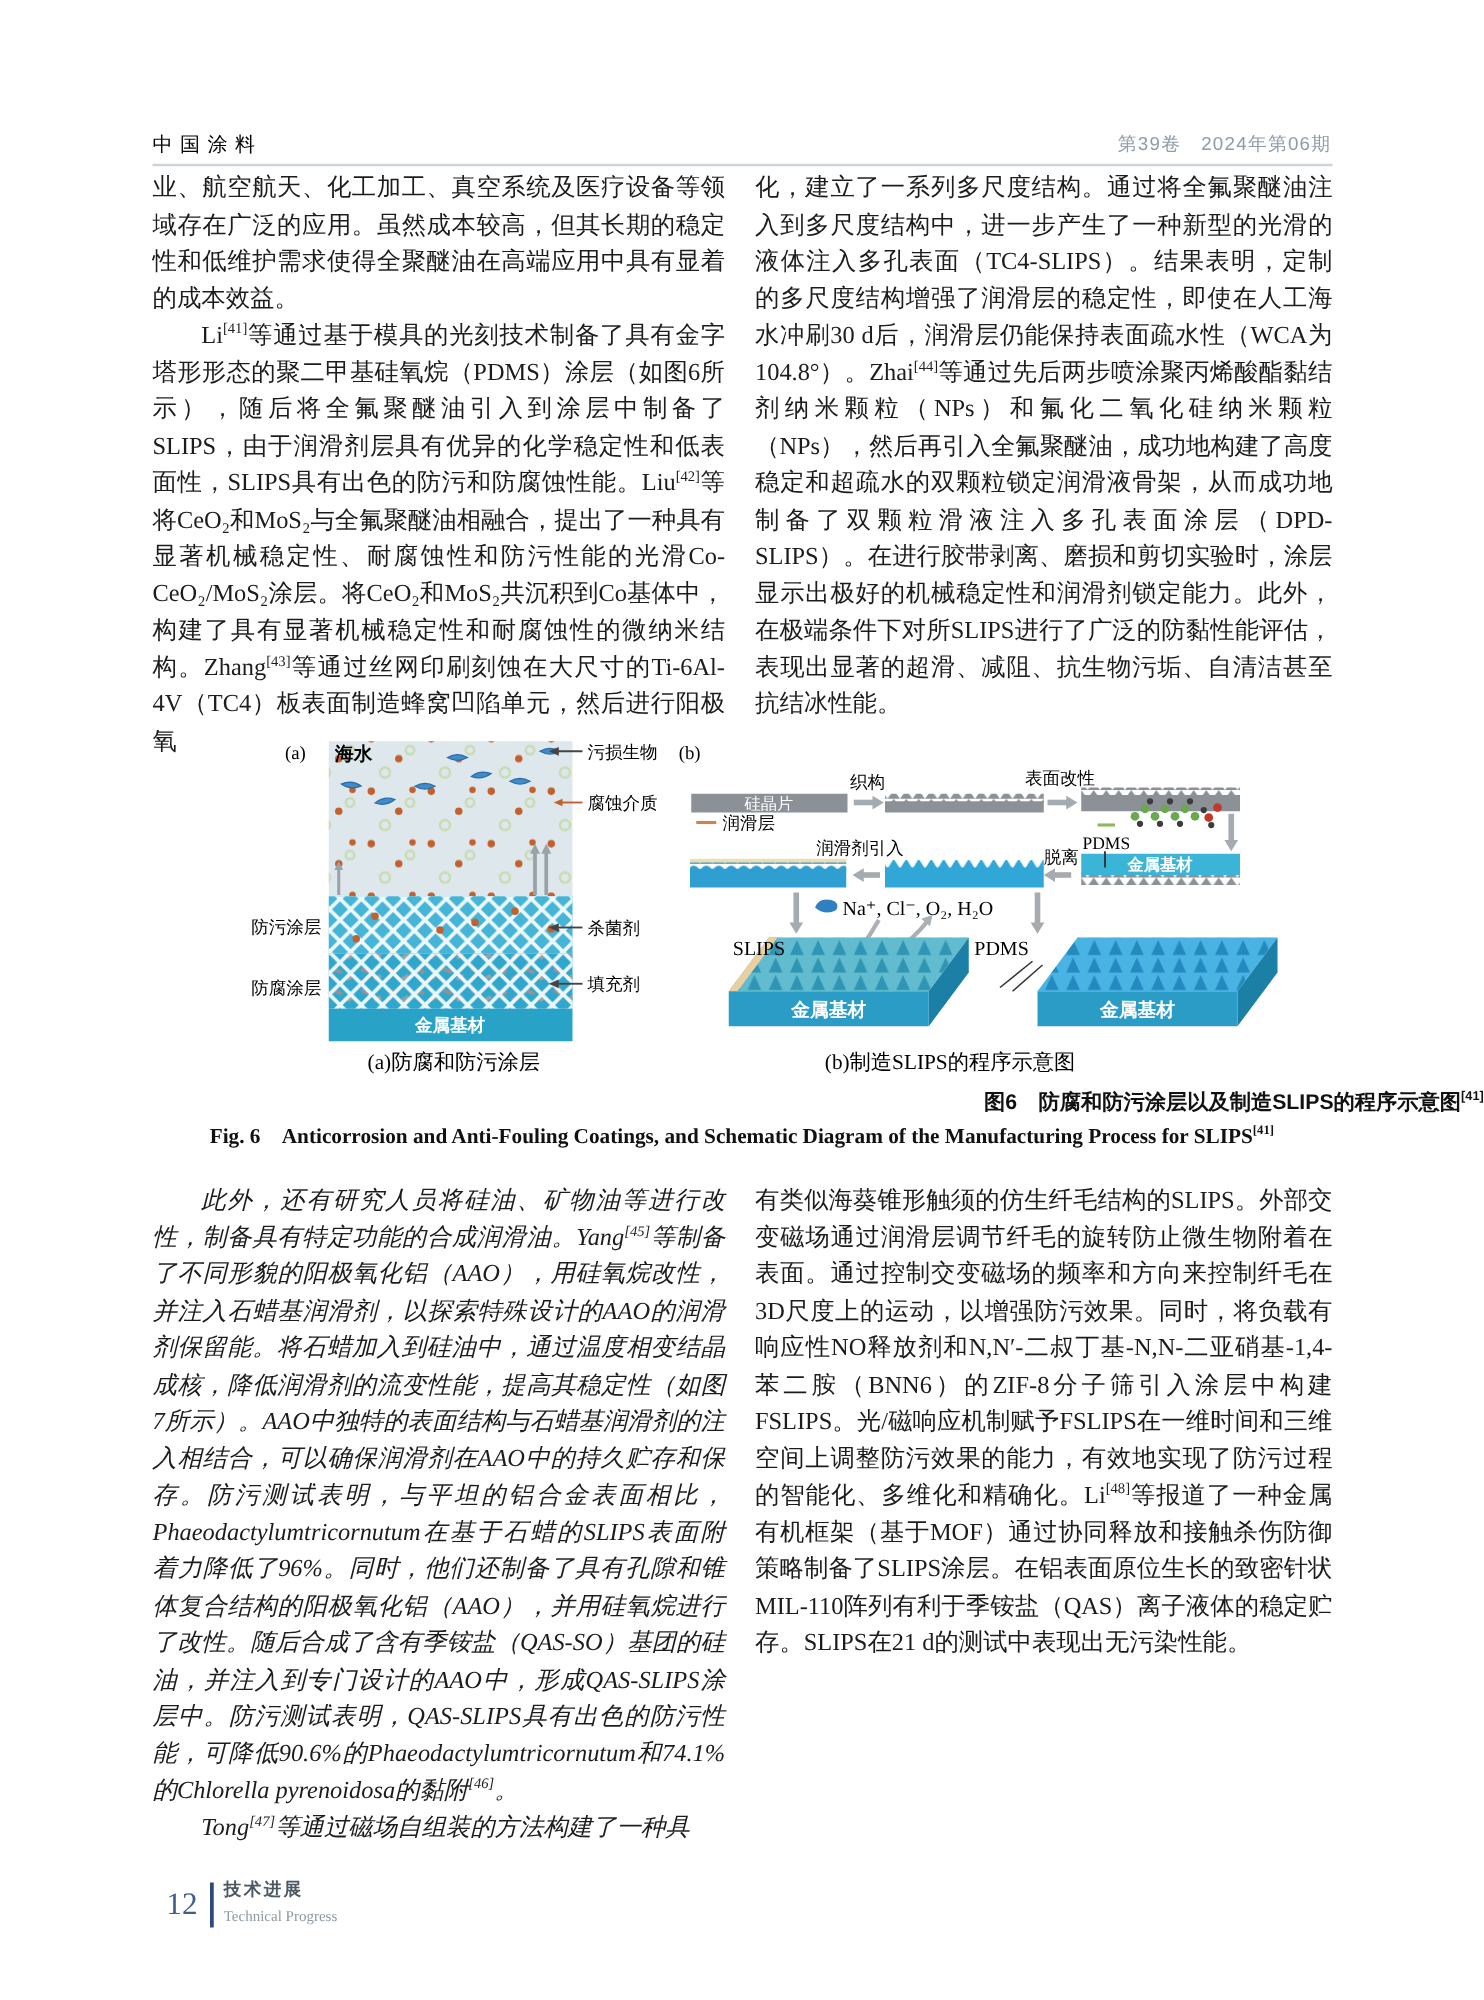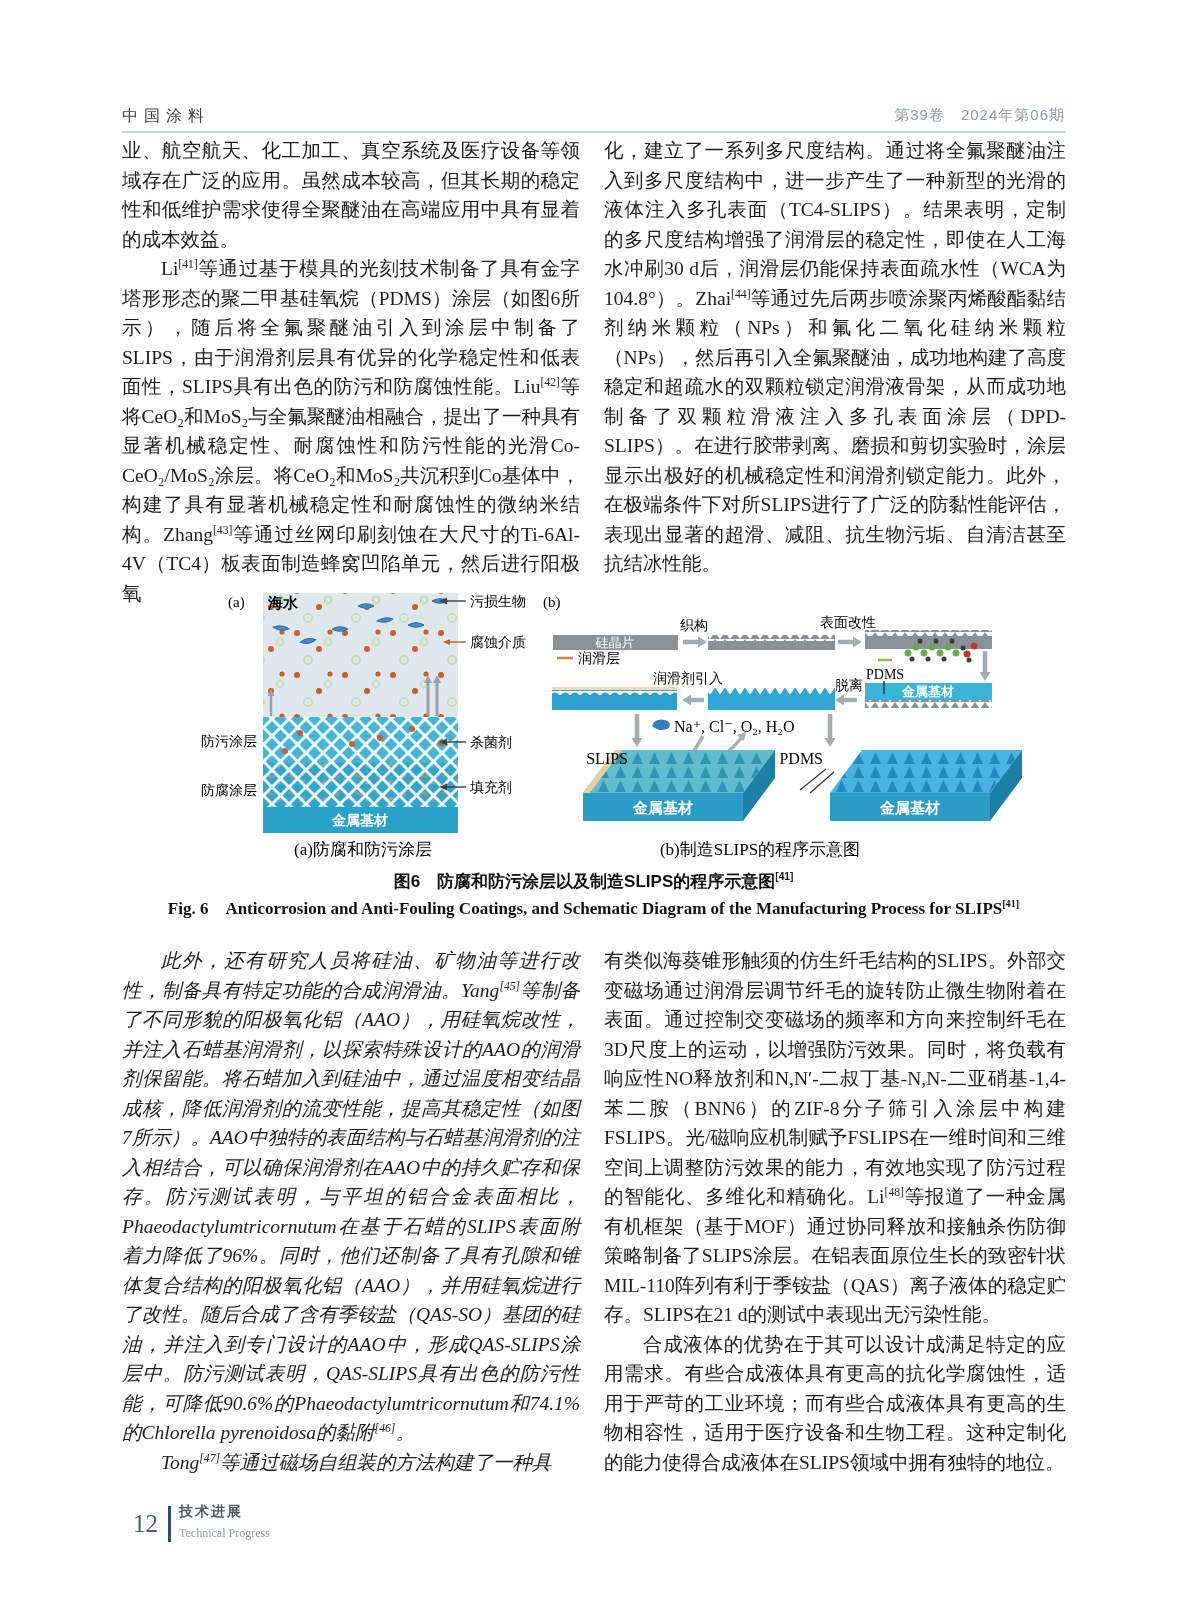--- a/index.html
+++ b/index.html
@@ -1,36 +1,36 @@
 <!DOCTYPE html>
 <html><head>
 <meta charset="utf-8">
 <style>
   html,body{margin:0;padding:0;background:#ffffff;}
   .page{position:relative;width:1187px;height:1600px;background:#ffffff;overflow:hidden;
         font-family:"Liberation Serif","DejaVu Serif",serif;color:#1c1c1c;}
   
   .hdr-journal{position:absolute;left:122px;top:106px;font-family:Liberation Mono, monospace;
-        font-size:16px;color:#404040;letter-spacing:6px;}
+        font-size:16px;color:#000000;letter-spacing:6px;}
   .hdr-issue{position:absolute;right:122px;top:106px;font-family:"Liberation Sans","DejaVu Sans",sans-serif;
         font-size:15px;color:#8e9ba8;letter-spacing:1px;}
   .hdr-rule{position:absolute;left:122px;top:131px;width:944px;height:2px;background:#cbd4db;}
   
   .col{position:absolute;width:458px;font-size:19.5px;line-height:29.5px;text-align:justify;}
   .col p{margin:0;}
   .col p.indent{text-indent:2em;}
   .col-tl{left:122px;top:136px;}
   .col-tr{left:604px;top:136px;width:462px;}
   .col-bl{left:122px;top:946px;font-style:italic;}
   .col-br{left:604px;top:946px;width:462px;}
   sup{font-size:0.60em;line-height:0;vertical-align:super;}
   
   .fig-svg{position:absolute;left:0;top:583px;}
   .fig-cap{position:absolute;left:0;width:1187px;text-align:center;}
-  .fig-cap-cn{top:870px;font-family:"Liberation Sans","DejaVu Sans",sans-serif;font-weight:bold;font-size:17px;color:#111;}
+  .fig-cap-cn{top:870px;font-family:"Liberation Sans","DejaVu Sans",sans-serif;font-weight:bold;font-size:17px;color:#111;text-align:right;}
   .fig-cap-en{top:897px;font-family:"Liberation Serif","DejaVu Serif",serif;font-weight:bold;font-size:17px;color:#111;}
   
   .ftr-page{position:absolute;left:133px;top:1510px;font-size:25px;color:#3f5e8e;}
   .ftr-bar{position:absolute;left:168px;top:1506px;width:3px;height:36px;background:#2c4a7c;}
   .ftr-cn{position:absolute;left:179px;top:1503px;font-family:"Liberation Sans","DejaVu Sans",sans-serif;
          font-weight:bold;font-size:14px;color:#4c5963;letter-spacing:2px;}
   .ftr-en{position:absolute;left:179px;top:1526px;font-size:12px;color:#8f99a1;}
   svg text{font-family:"Liberation Serif","DejaVu Serif",serif;}
 </style>
 </head>
@@ -248,21 +248,20 @@
 
   <div class="fig-cap fig-cap-cn"><span>图6　防腐和防污涂层以及制造SLIPS的程序示意图</span><sup>[41]</sup></div>
   <div class="fig-cap fig-cap-en"><span>Fig. 6　Anticorrosion and Anti-Fouling Coatings, and Schematic Diagram of the Manufacturing Process for SLIPS</span><sup>[41]</sup></div>
 
   <div class="col col-bl">
     <p class="indent"><span>此外，还有研究人员将硅油、矿物油等进行改性，制备具有特定功能的合成润滑油。Yang</span><sup>[45]</sup><span>等制备了不同形貌的阳极氧化铝（AAO），用硅氧烷改性，并注入石蜡基润滑剂，以探索特殊设计的AAO的润滑剂保留能。将石蜡加入到硅油中，通过温度相变结晶成核，降低润滑剂的流变性能，提高其稳定性（如图7所示）。AAO中独特的表面结构与石蜡基润滑剂的注入相结合，可以确保润滑剂在AAO中的持久贮存和保存。防污测试表明，与平坦的铝合金表面相比，Phaeodactylumtricornutum在基于石蜡的SLIPS表面附着力降低了96%。同时，他们还制备了具有孔隙和锥体复合结构的阳极氧化铝（AAO），并用硅氧烷进行了改性。随后合成了含有季铵盐（QAS-SO）基团的硅油，并注入到专门设计的AAO中，形成QAS-SLIPS涂层中。防污测试表明，QAS-SLIPS具有出色的防污性能，可降低90.6%的Phaeodactylumtricornutum和74.1%的Chlorella pyrenoidosa的黏附</span><sup>[46]</sup><span>。</span></p>
     <p class="indent"><span>Tong</span><sup>[47]</sup><span>等通过磁场自组装的方法构建了一种具</span></p>
   </div>
   <div class="col col-br">
     <p><span>有类似海葵锥形触须的仿生纤毛结构的SLIPS。外部交变磁场通过润滑层调节纤毛的旋转防止微生物附着在表面。通过控制交变磁场的频率和方向来控制纤毛在3D尺度上的运动，以增强防污效果。同时，将负载有响应性NO释放剂和N,N′-二叔丁基-N,N-二亚硝基-1,4-苯二胺（BNN6）的ZIF-8分子筛引入涂层中构建FSLIPS。光/磁响应机制赋予FSLIPS在一维时间和三维空间上调整防污效果的能力，有效地实现了防污过程的智能化、多维化和精确化。Li</span><sup>[48]</sup><span>等报道了一种金属有机框架（基于MOF）通过协同释放和接触杀伤防御策略制备了SLIPS涂层。在铝表面原位生长的致密针状MIL-110阵列有利于季铵盐（QAS）离子液体的稳定贮存。SLIPS在21 d的测试中表现出无污染性能。</span></p>
-    <p class="indent"><span>合成液体的优势在于其可以设计成满足特定的应用需求。有些合成液体具有更高的抗化学腐蚀性，适用于严苛的工业环境；而有些合成液体具有更高的生物相容性，适用于医疗设备和生物工程。这种定制化的能力使得合成液体在SLIPS领域中拥有独特的地位。</span></p>
   </div>
 
   <div class="ftr-page">12</div>
   <div class="ftr-bar"></div>
   <div class="ftr-cn">技术进展</div>
   <div class="ftr-en">Technical Progress</div>
 
 </div>
 
 </body></html>

